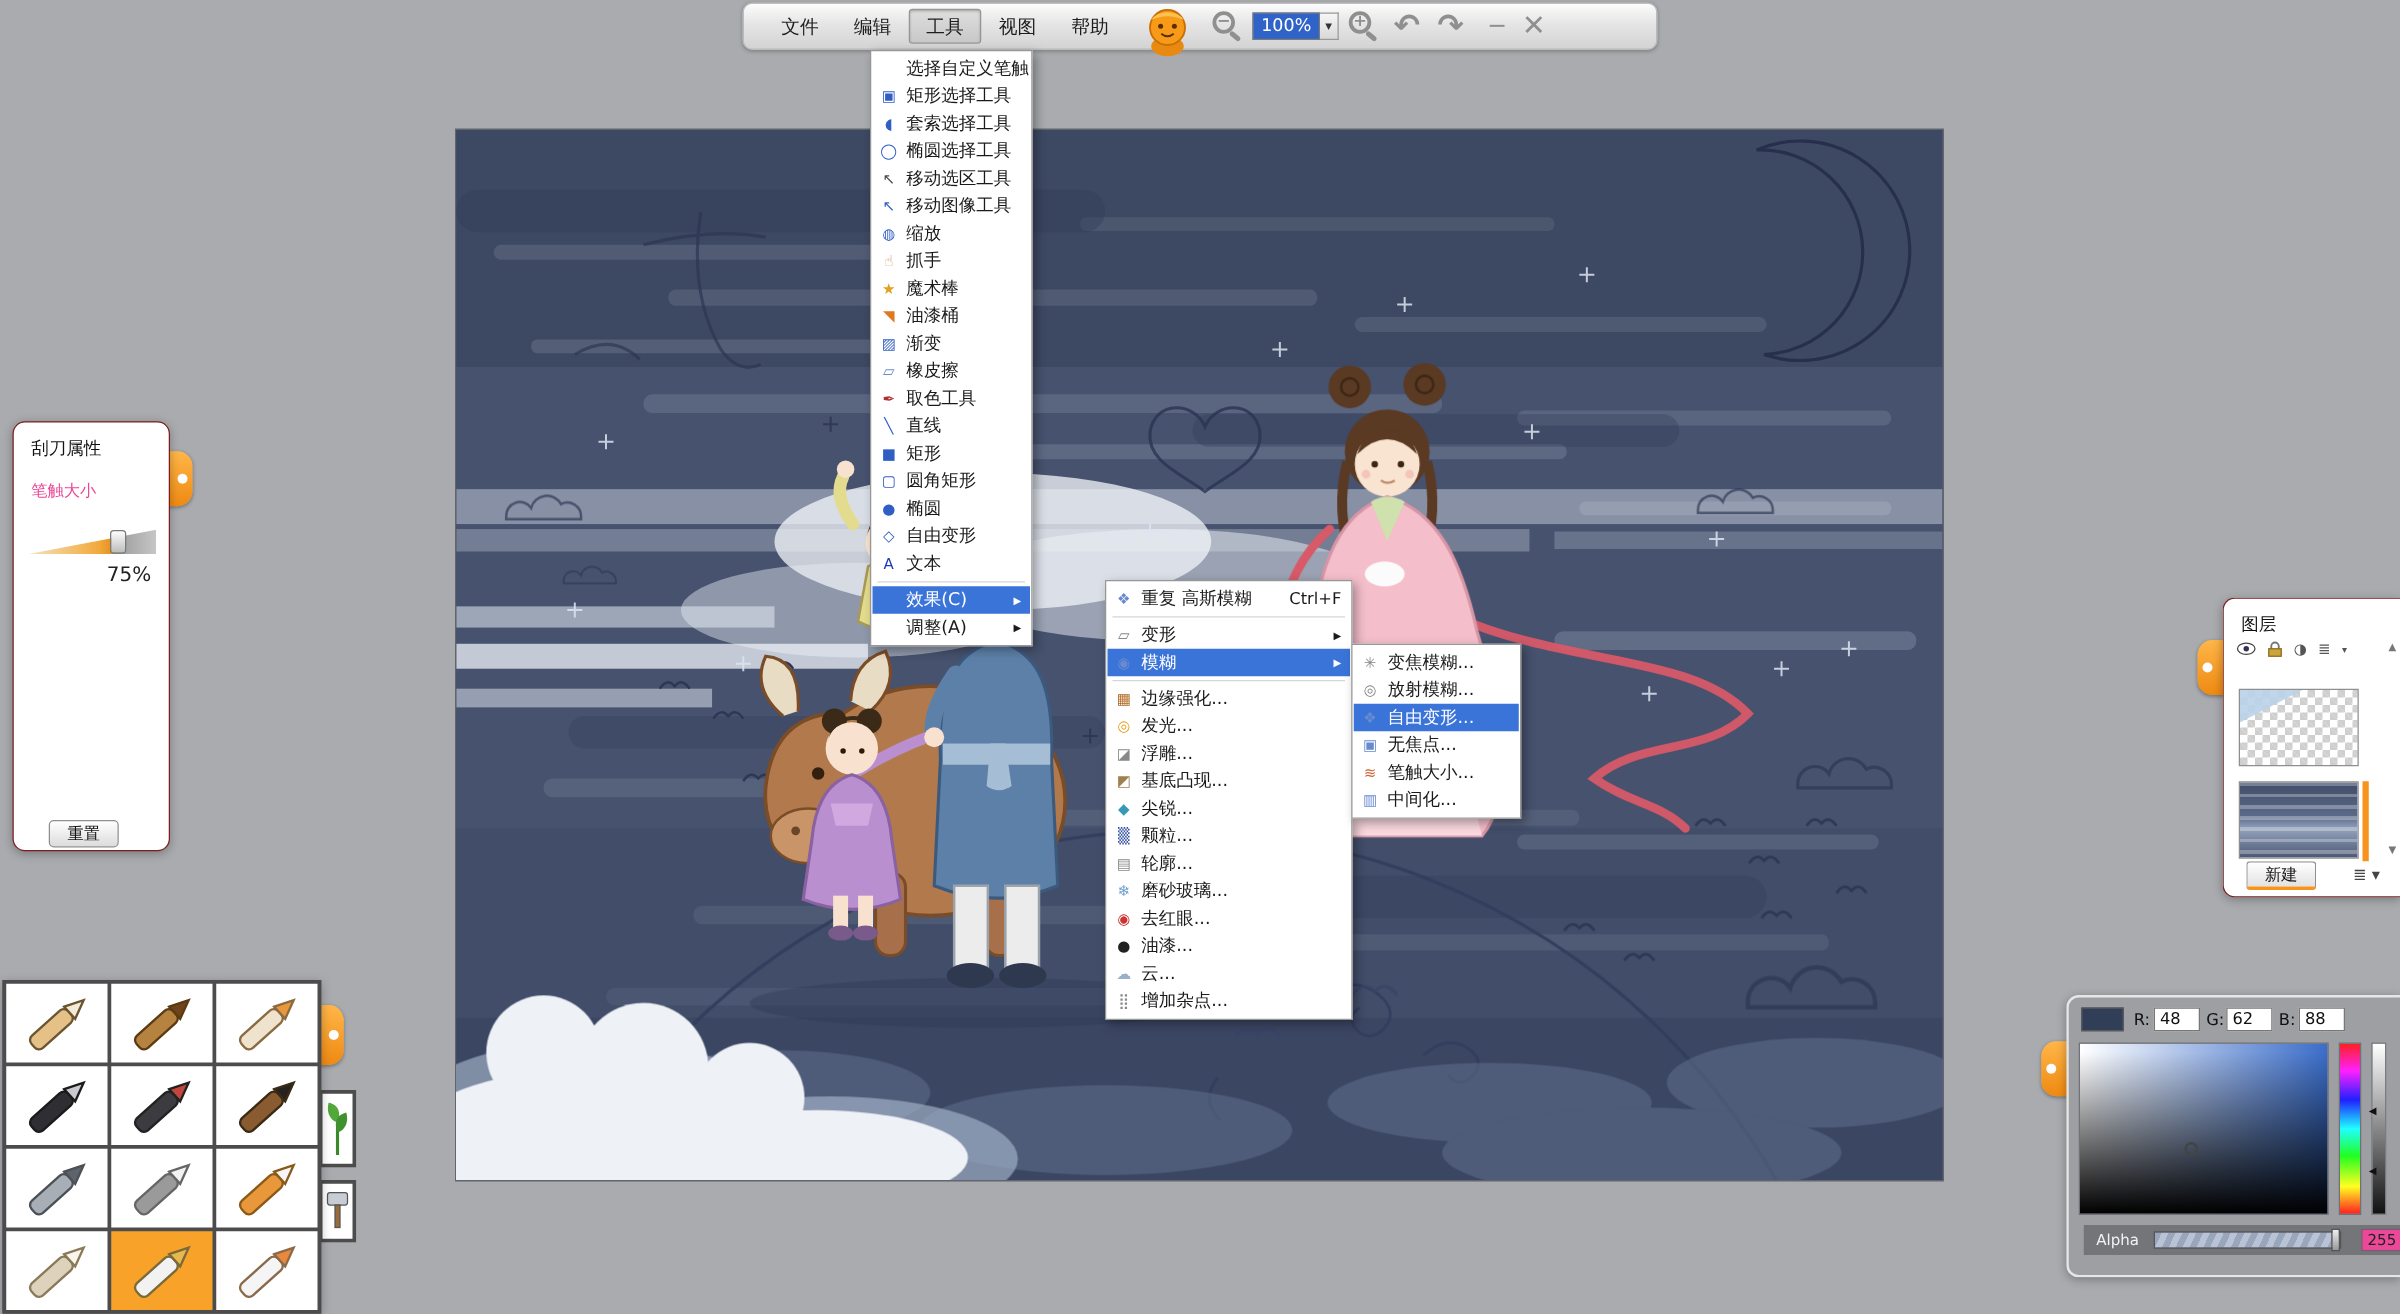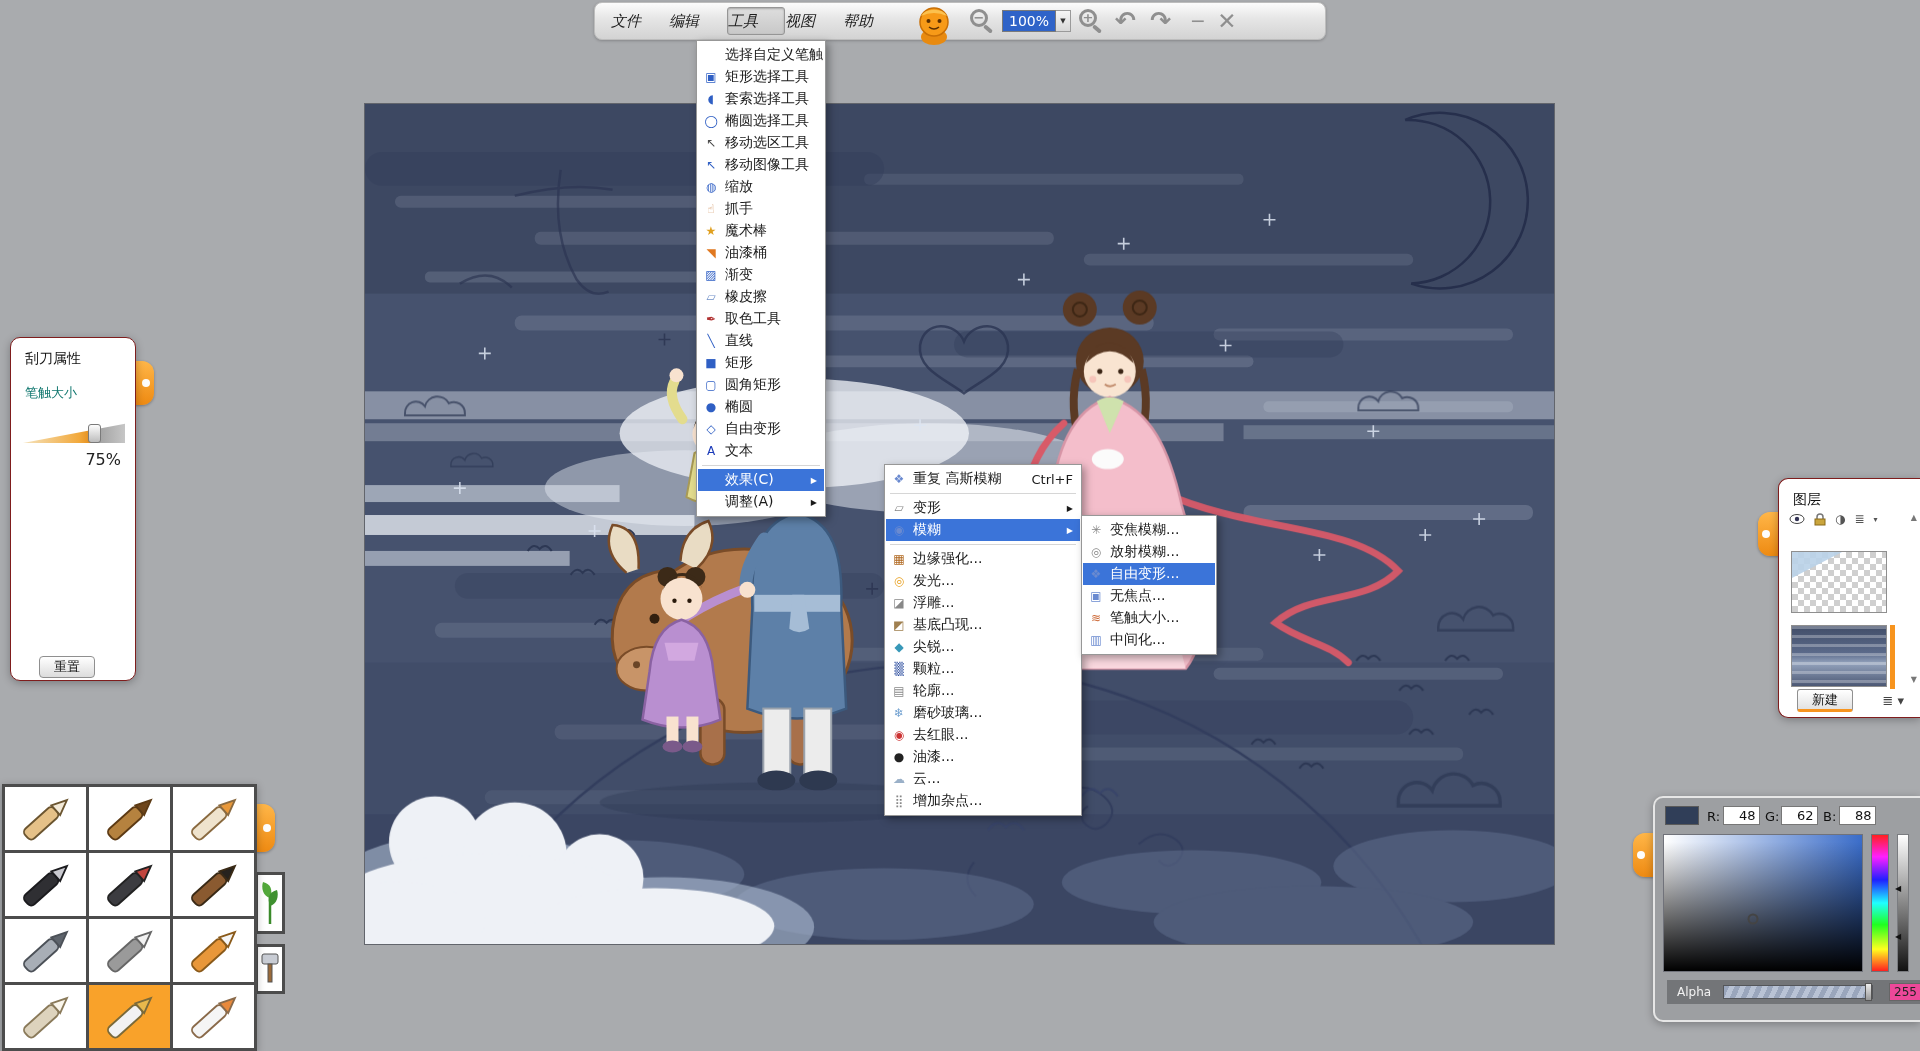--- a/index.html
+++ b/index.html
@@ -6,21 +6,21 @@
 html,body { width:1920px; height:1051px; overflow:hidden; }
 body { background:#a9abae; font-family:"DejaVu Sans","Liberation Sans",sans-serif; position:relative; }
 .desktop { position:absolute; inset:0; }
 
 
 .menubar { position:absolute; left:594px; top:2px; width:732px; height:38px;
   background:linear-gradient(#fcfcfc,#e5e5e5 45%,#d3d3d3);
   border:1px solid #bdbdbd; border-radius:8px;
   display:flex; align-items:center; padding:0 10px 0 16px;
   box-shadow:0 1px 3px rgba(0,0,0,.22); z-index:30; }
-.menu-top-item { width:58px; height:28px; line-height:28px; text-align:left; font-size:15px; color:#1d1d1d; border-radius:3px; cursor:default;font-style:italic; }
+.menu-top-item { width:58px; height:28px; line-height:28px; text-align:center; font-size:15px; color:#1d1d1d; border-radius:3px; cursor:default; }
 .menu-top-item.active { background:linear-gradient(#dedede,#c8c8c8); border:1px solid #969696; box-shadow:inset 0 1px 2px rgba(0,0,0,.25); line-height:26px; }
 .logo { width:38px; height:42px; margin:0 12px 0 14px; position:relative; top:4px; }
 .magbtn { width:28px; height:28px; position:relative; margin:0 3px; }
 .mag-circle { position:absolute; top:2px; left:2px; width:18px; height:18px; border:3px solid #8f8f8f; border-radius:50%;
   color:#8f8f8f; font-size:13px; font-weight:bold; text-align:center; line-height:12px; }
 .mag-circle::after { content:""; position:absolute; width:10px; height:4px; background:#8f8f8f; bottom:-7px; right:-8px; transform:rotate(40deg); border-radius:2px; }
 .zoom-group { display:flex; align-items:center; margin:0 3px; }
 .zoom-box { width:54px; height:22px; background:#2f63c8; color:#fff; font-size:14px; display:flex; align-items:center; justify-content:center; border:1px solid #7a7a7a; }
 .zoom-arrow-btn { width:15px; height:22px; background:linear-gradient(#f6f6f6,#d8d8d8); border:1px solid #9a9a9a; border-left:none; font-size:7px; color:#333; display:flex; align-items:center; justify-content:center; }
 .undo-btn,.redo-btn { font-size:25px; color:#8f8f8f; margin:0 7px; font-weight:bold; line-height:28px; }
@@ -49,21 +49,21 @@
 .orange-tab { position:absolute; width:22px; height:44px; background:linear-gradient(#ffb648,#ee8a12); box-shadow:0 1px 3px rgba(0,0,0,.3); z-index:39; }
 .orange-tab .hole { position:absolute; width:8px; height:8px; background:#fdfdfd; border-radius:50%; top:50%; margin-top:-4px; }
 .tab-right { border-radius:0 12px 12px 0; }
 .tab-right .hole { right:4px; }
 .tab-left { border-radius:12px 0 0 12px; }
 .tab-left .hole { left:4px; }
 
 
 .scraper-panel { left:10px; top:337px; width:126px; height:344px; border-radius:10px; }
 .panel-title { font-size:14px; color:#111; padding:12px 0 0 14px; }
-.size-label { font-size:13px; color:#0f766e; padding:16px 0 0 14px; }
+.size-label { font-size:13px; color:#ec4899; padding:16px 0 0 14px; }
 .wedge-slider { position:absolute; left:12px; top:84px; width:102px; height:22px; }
 .wedge { position:absolute; inset:0; clip-path:polygon(0 96%,100% 8%,100% 96%);
   background:linear-gradient(to right,#f5e3bd,#f2a93c 55%,#e08a1a 68%,#9a9a9a 68%,#c6c6c6); }
 .wedge-handle { position:absolute; left:64%; top:2px; width:13px; height:19px; background:linear-gradient(#fdfdfd,#bdbdbd); border:1px solid #7a7a7a; border-radius:3px; }
 .size-value { position:absolute; left:0; top:112px; width:110px; text-align:right; font-size:16px; color:#222; }
 .reset-btn { position:absolute; left:28px; top:318px; width:56px; height:22px; font-size:13px; border:1px solid #8f8f8f; border-radius:4px; background:linear-gradient(#fff,#dcdcdc); font-family:inherit; color:#111; }
 
 
 .brush-panel { position:absolute; left:2px; top:784px; z-index:40; }
 .brush-grid { display:grid; grid-template-columns:repeat(3,81px); grid-auto-rows:63px; gap:3px; background:#4c4c4c; border:3px solid #4c4c4c; box-shadow:0 2px 8px rgba(0,0,0,.28); }
@@ -92,21 +92,21 @@
 .selected-bar { position:absolute; left:111px; top:146px; width:5px; height:64px; background:#f7941e; }
 .new-layer-btn { position:absolute; left:18px; top:210px; width:56px; height:23px; font-size:13px; color:#111;
   background:linear-gradient(#fff,#e2e2e2); border:1px solid #909090; border-bottom:3px solid #f7941e; border-radius:3px; font-family:inherit; }
 .layer-menu-btn { position:absolute; right:16px; top:214px; font-size:13px; color:#444; }
 
 
 .color-panel { left:1653px; top:796px; width:267px; height:226px; background:#9d9fa2; border:2px solid #e6e6e6; border-right:none; border-radius:10px 0 0 10px; }
 .swatch { position:absolute; left:10px; top:8px; width:34px; height:19px; border:1px solid #5a5a5a; }
 .rgb-label { position:absolute; top:11px; font-size:13px; color:#111; }
 .rgb-label.lr{left:52px}.rgb-label.lg{left:110px}.rgb-label.lb{left:168px}
-.rgb-input { position:absolute; top:8px; width:37px; height:19px; border:1px solid #777; font-size:13px; padding-left:15px; font-family:inherit; background:#fff; color:#111; }
+.rgb-input { position:absolute; top:8px; width:37px; height:19px; border:1px solid #777; font-size:13px; padding-left:4px; font-family:inherit; background:#fff; color:#111; }
 .rgb-input.ir{left:68px}.rgb-input.ig{left:126px}.rgb-input.ib{left:184px}
 .sv-square { position:absolute; left:8px; top:36px; width:200px; height:138px; border:1px solid #70727a;
   background:linear-gradient(to top,#000 0%,rgba(0,0,0,0) 95%),linear-gradient(to right,#fff,#3a6cc8); }
 .sv-marker { position:absolute; left:45%; top:62%; width:11px; height:11px; border:2px solid #444; border-radius:50%; transform:translate(-50%,-50%); }
 .hue-strip { position:absolute; left:216px; top:36px; width:18px; height:138px; border:1px solid #70727a;
   background:linear-gradient(#ff2020,#ff20ff 16%,#2020ff 33%,#20ffff 50%,#20ff20 66%,#ffff20 84%,#ff2020); }
 .value-strip { position:absolute; left:242px; top:36px; width:12px; height:138px; border:1px solid #7a7c80; background:linear-gradient(#fff,#111); }
 .value-arrow { position:absolute; left:-3px; font-size:8px; color:#111; line-height:8px; }
 .va1{ top:50px } .va2{ top:98px }
 .alpha-row { position:absolute; left:0; top:182px; width:100%; height:24px; background:#737578;margin-left:12px; }

